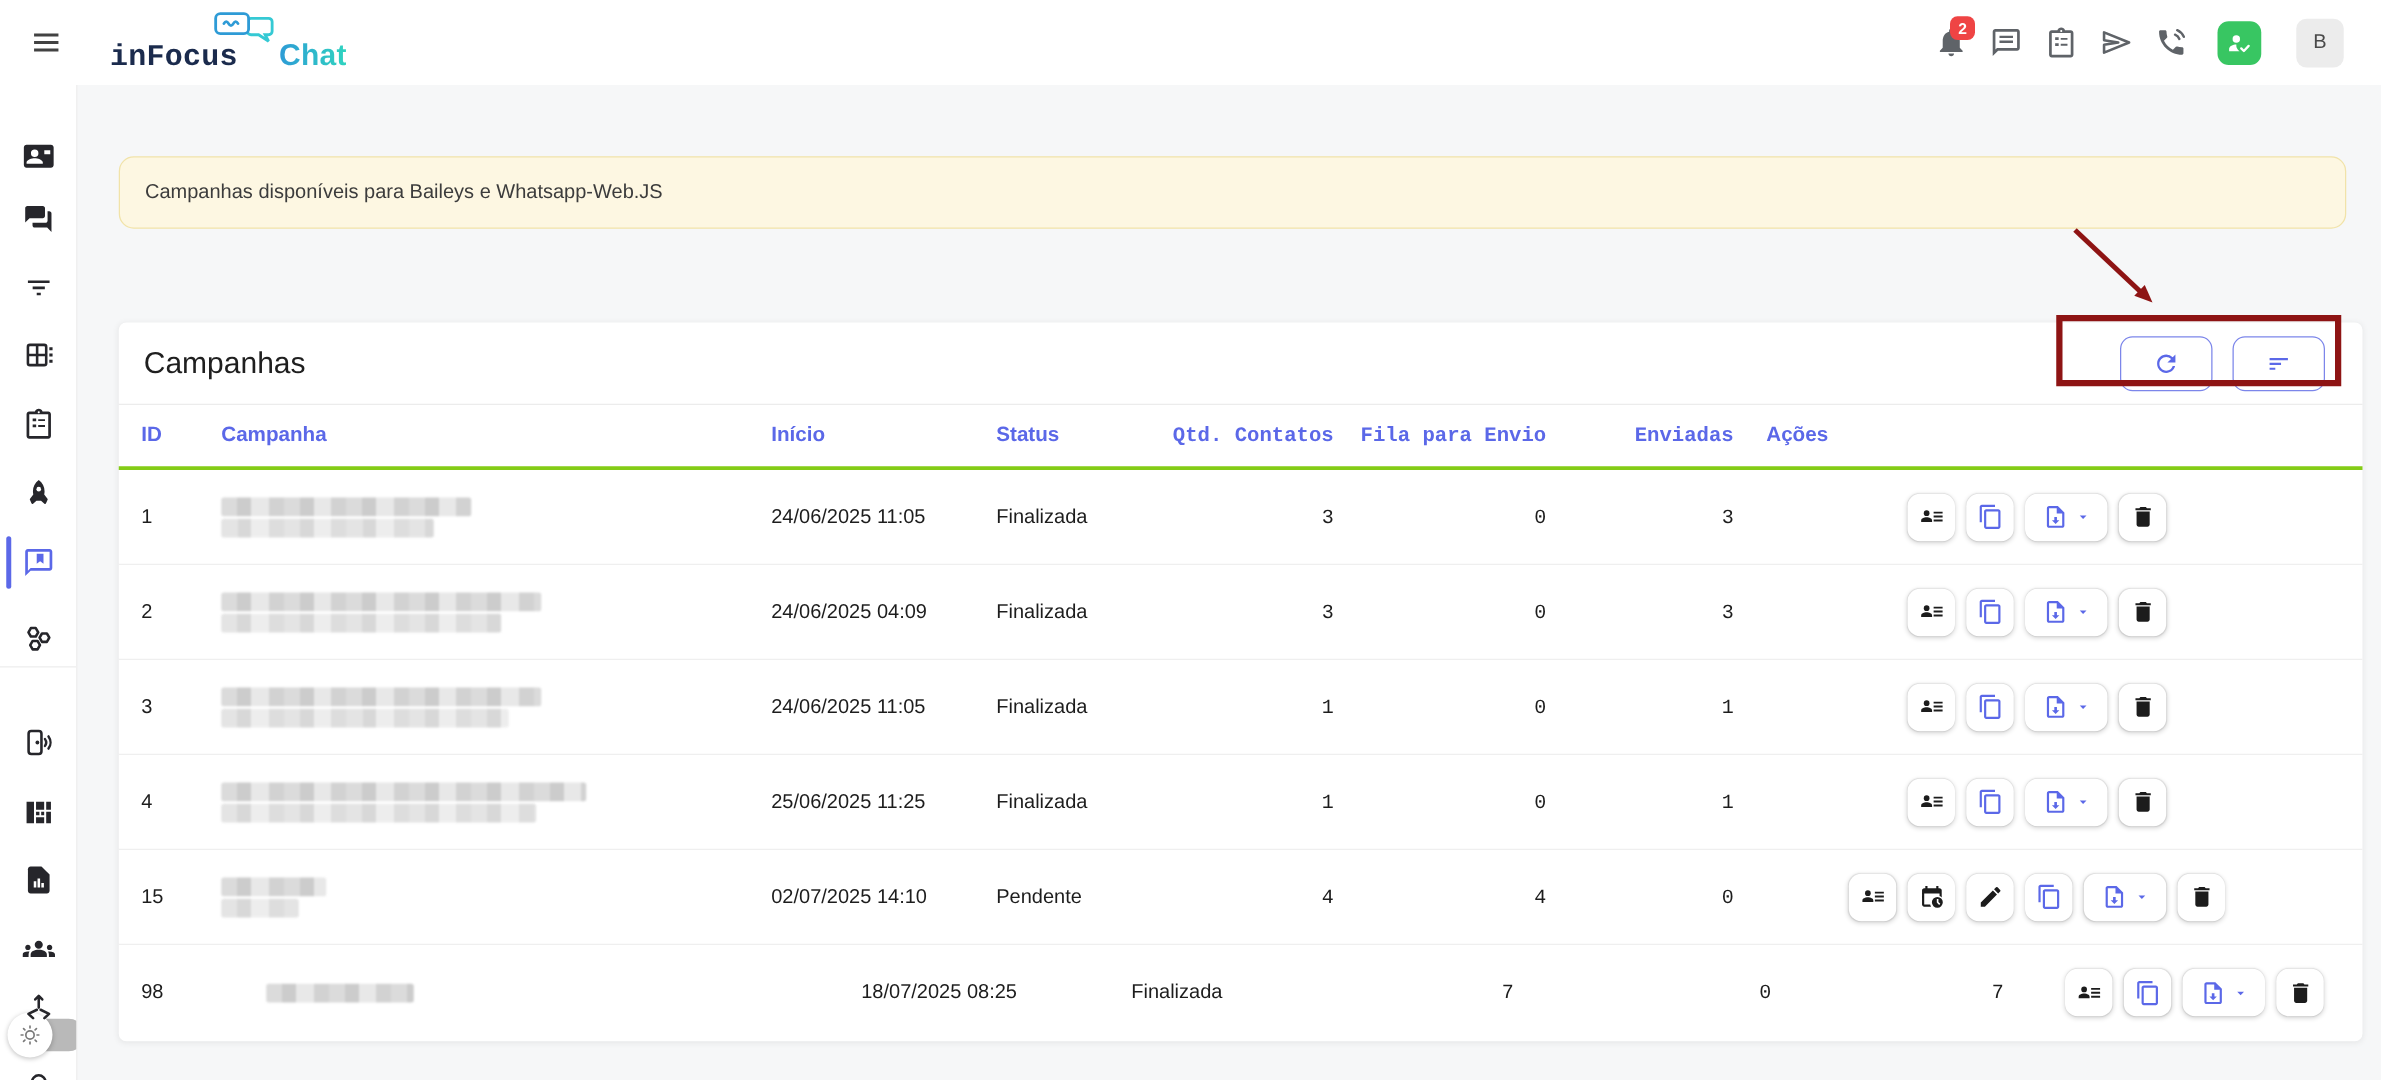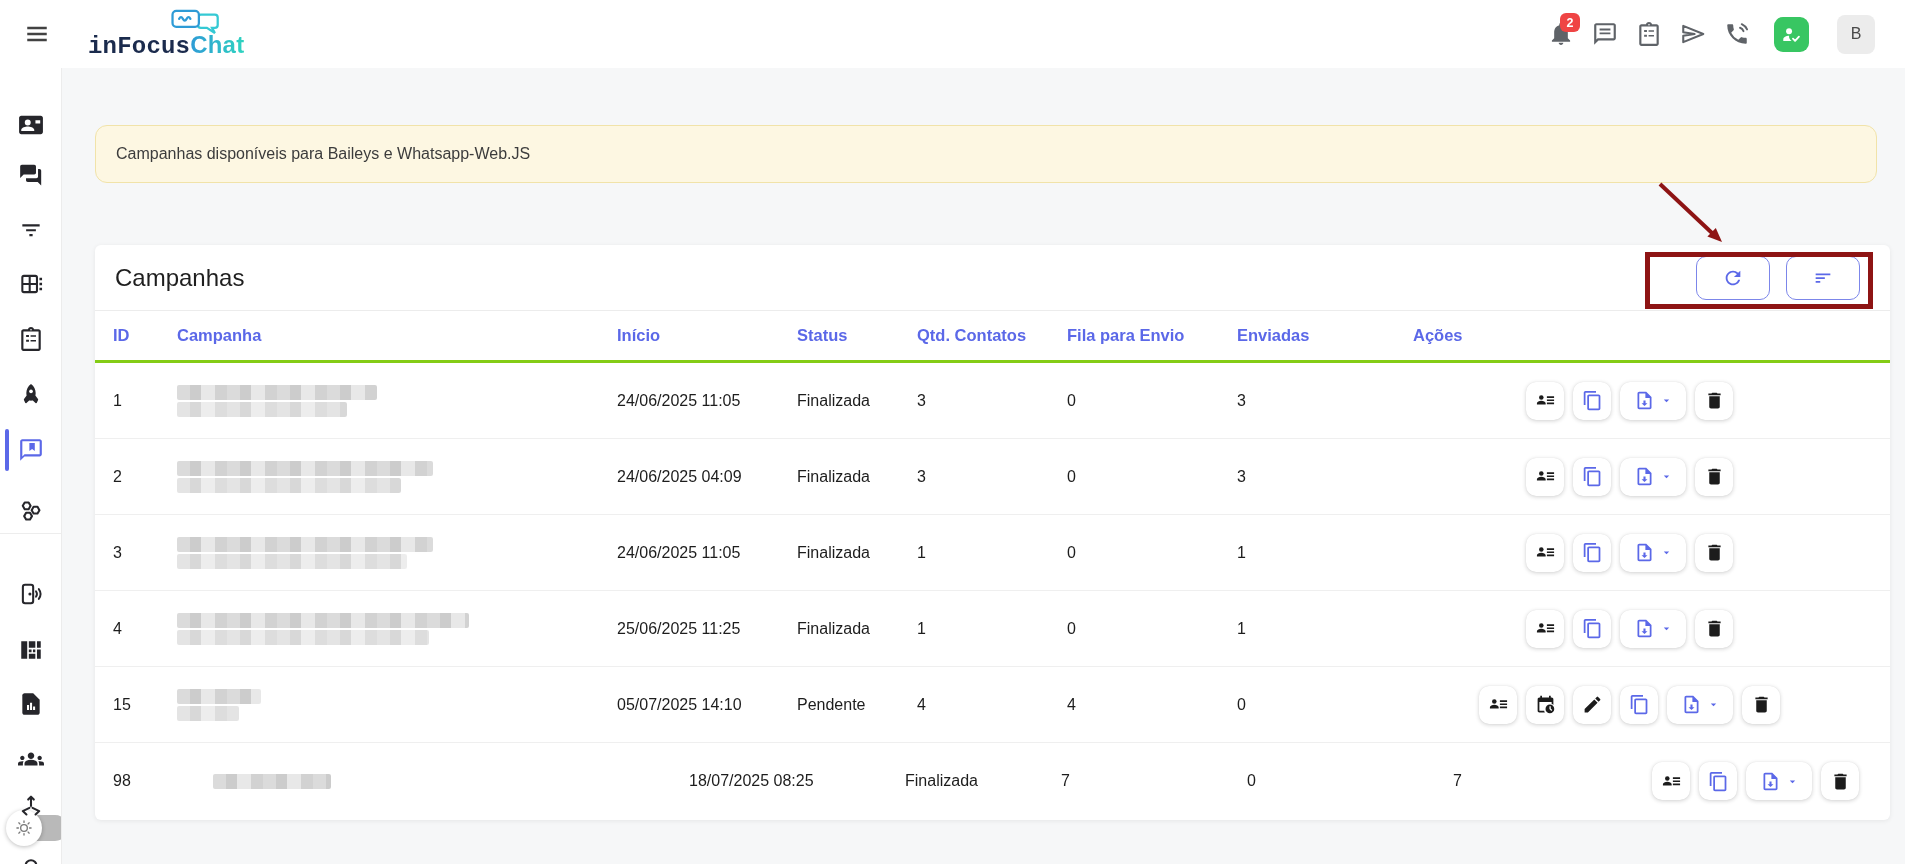--- a/index.html
+++ b/index.html
@@ -8,21 +8,21 @@
     font-family:"Liberation Sans","DejaVu Sans",sans-serif;
     background:#f6f7f8; position:relative; overflow:hidden; color:#212121;
   }
   svg { display:block; width:100%; height:100%; }
 
   
   .topbar { position:absolute; top:0; left:0; width:1905px; height:68px; background:#fff; z-index:5; }
   .hamburger { position:absolute; left:22px; top:21px; width:30px; height:26px; color:#424242; background:none; border:none; cursor:pointer; }
   .logo { position:absolute; left:88px; top:31px; font-size:24px; font-weight:bold; letter-spacing:.2px; white-space:nowrap; }
   .logo .p1 { color:var(--logoNavy);font-family:Liberation Mono, monospace; }
-  .logo .p2 { background:linear-gradient(90deg,var(--logoBlue),var(--logoTeal)); -webkit-background-clip:text; background-clip:text; color:transparent; }
+  .logo .p2 { background:linear-gradient(90deg,var(--logoBlue),var(--logoTeal)); -webkit-background-clip:text; background-clip:text; color:transparent;margin-left:33px; }
   .logo-bubbles { position:absolute; left:168px; top:9px; width:58px; height:32px; }
   .topbar-right { position:absolute; right:30px; top:0; height:68px; display:flex; align-items:center; gap:18px; }
   .tb-icon { width:26px; height:26px; color:#5f6368; position:relative; cursor:pointer; background:none; border:none; }
   .badge { position:absolute; top:-8px; left:12px; min-width:20px; height:19px; background:var(--badge); color:#fff;
            font-size:12.5px; font-weight:bold; border-radius:6px; display:flex; align-items:center; justify-content:center; padding:0 4px; }
   .btn-green { width:35px; height:35px; border-radius:9px; background:var(--green); border:none; color:#fff;
                margin-left:6px; display:flex; align-items:center; justify-content:center; cursor:pointer; }
   .btn-green .ic { width:21px; height:21px; }
   .avatar { width:38px; height:39px; border-radius:8px; background:#ececec; color:#4a4a4a; font-size:16px;
             display:flex; align-items:center; justify-content:center; margin-left:10px; cursor:pointer; border:none; }
@@ -39,38 +39,38 @@
   .theme-toggle .knob { position:absolute; left:0; top:0; width:36px; height:36px; background:#fff; border-radius:50%;
                         box-shadow:0 1px 4px rgba(0,0,0,.25); display:flex; align-items:center; justify-content:center; color:#7a7a7a; }
   .theme-toggle .knob .ic { width:20px; height:20px; }
 
   
   .banner { position:absolute; left:95px; top:125px; width:1782px; height:58px; background:var(--bannerBg);
             border:1px solid var(--bannerBorder); border-radius:12px; display:flex; align-items:center;
             padding:0 20px; font-size:16px; color:#3c3c3c; z-index:1; }
 
   
-  .card { position:absolute; left:95px; top:245px; width:1795px; height:575px; background:#fff; border-radius:6px;
+  .card { position:absolute; left:95px; top:258px; width:1795px; height:575px; background:#fff; border-radius:6px;
           box-shadow:0 1px 5px rgba(0,0,0,.07); z-index:1; }
   .card-header { height:66px; display:flex; align-items:center; padding:0 30px 0 20px; border-bottom:1px solid #ececec; }
   .card-title { font-size:24px; color:#1f1f1f; font-weight:500; flex:1; }
   .btn-outline { width:74px; height:44px; border:1px solid #7c86ea; border-radius:10px; background:#fff; color:var(--accent);
                  display:flex; align-items:center; justify-content:center; margin-left:16px; cursor:pointer; }
   .btn-outline .ic { width:22px; height:22px; }
   .btn-primary { width:208px; height:44px; border:none; border-radius:8px; background:var(--accent); color:#fff;
                  font-weight:bold; font-size:15px; letter-spacing:.4px; margin-left:16px; cursor:pointer;
                  font-family:"Liberation Sans","DejaVu Sans",sans-serif; }
 
   
   .thead, .trow { display:grid; grid-template-columns:64px 440px 180px 120px 150px 170px 150px 1fr; align-items:center; padding:0 18px; }
   .thead { height:52px; border-bottom:3px solid #84cc16; }
   .th { font-weight:bold; color:var(--accent); font-size:16.5px; }
   .trow { height:76px; border-bottom:1px solid #efefef; font-size:16px; color:#1d1d1d; }
   .trow:last-child { border-bottom:none;gap:36px; }
-  .c-num { text-align:left; }
+  .c-num { text-align:right;font-family:Liberation Mono, monospace; }
   .c-acoes-h { padding-left:26px; }
   .c-name { padding-right:30px; }
   .blur-line { height:15px; border-radius:2px; margin:2px 0;
                background:repeating-linear-gradient(90deg,#dbdbdb 0 13px,#cccccc 13px 24px,#e8e8e8 24px 38px,#d2d2d2 38px 50px);
                filter:blur(.7px); }
   .blur-line.l2 { opacity:.75; }
   .c-actions { display:flex; justify-content:center; align-items:center; gap:9px; }
   .btn-action { width:38px; height:38px; background:#fff; border:none; border-radius:10px;
                 box-shadow:0 1px 4px rgba(0,0,0,.18), 0 0 1px rgba(0,0,0,.1);
                 display:flex; align-items:center; justify-content:center; color:#1c1c1c; cursor:pointer; }
@@ -513,21 +513,21 @@
             </span>
           </button>
         </div>
   </div>
       <div class="trow">
     <div class="cell c-id">15</div>
     <div class="cell c-name">
           <div class="blur-line" style="width: 84px;"></div>
           <div class="blur-line l2" style="width: 62px;"></div>
         </div>
-    <div class="cell c-date">05/07/2025 14:10</div>
+    <div class="cell c-date">02/07/2025 14:10</div>
     <div class="cell c-status">Pendente</div>
     <div class="cell c-num">4</div>
     <div class="cell c-num">4</div>
     <div class="cell c-num">0</div>
     <div class="cell c-actions">
           <button class="btn-action">
             <span class="ic">
               <svg viewBox="0 0 24 24">
                 <circle cx="7.2" cy="8.6" r="2.6" fill="currentColor"></circle>
                 <path fill="currentColor" d="M7.2 12.4c-2.4 0-5 1.25-5 2.8v1.4h10v-1.4c0-1.55-2.6-2.8-5-2.8z"></path>

